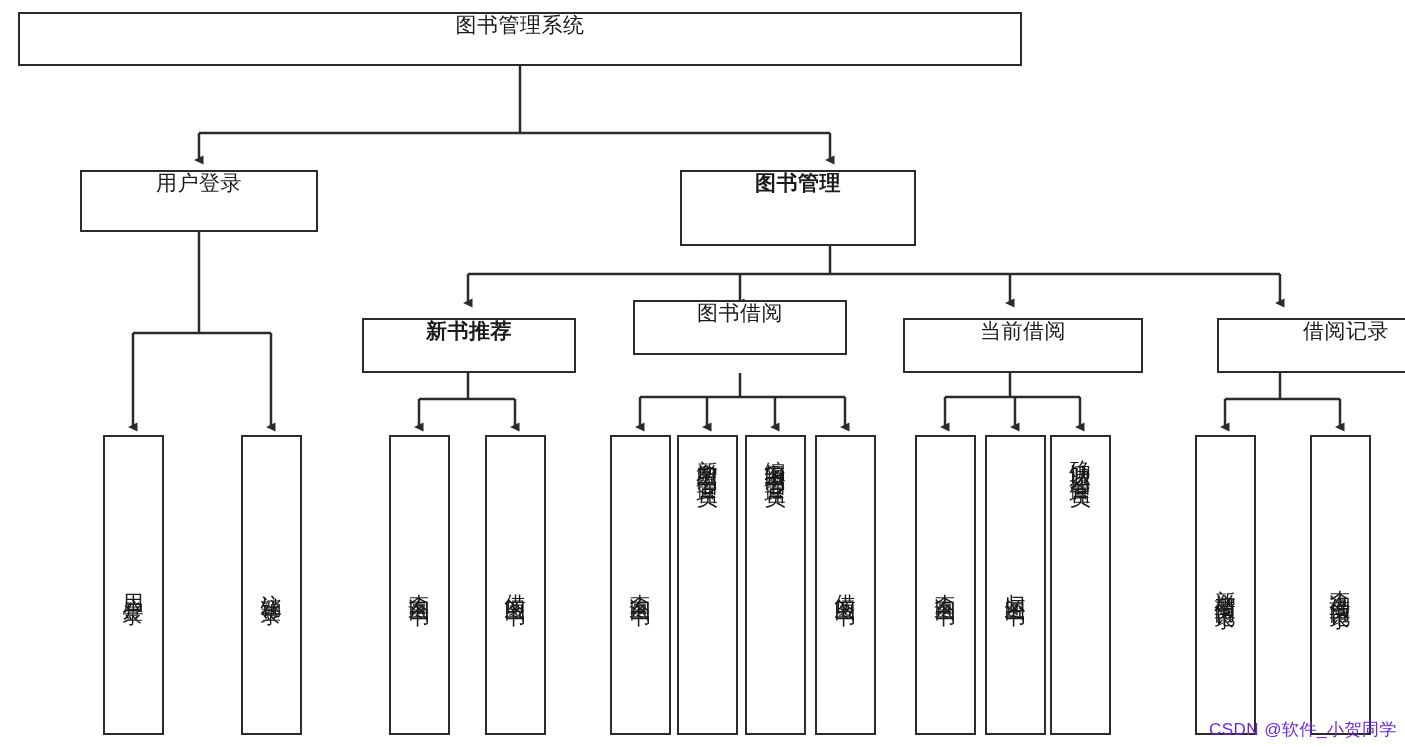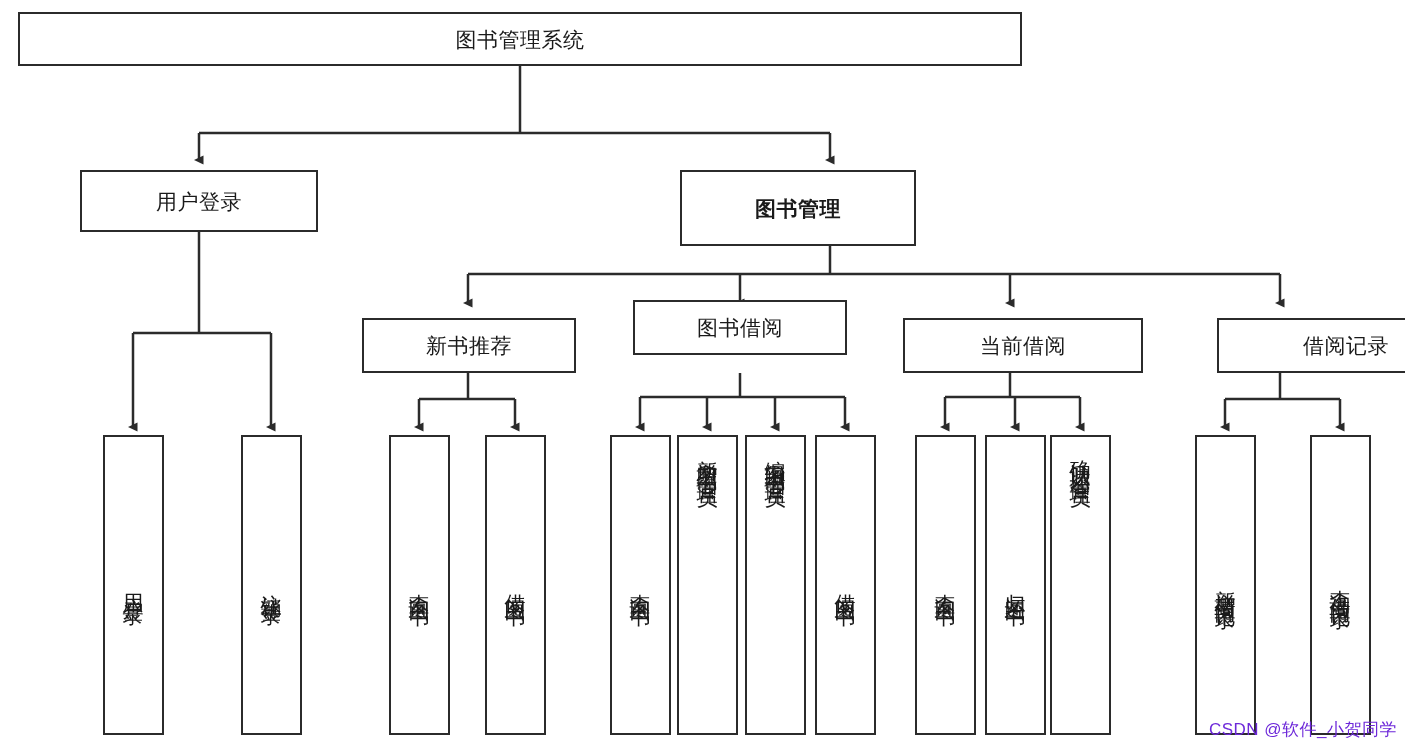--- a/index.html
+++ b/index.html
@@ -23,21 +23,21 @@
     top: 0;
     width: 1405px;
     height: 747px;
   }
   .node {
     position: absolute;
     box-sizing: border-box;
     border: 2.5px solid #2b2b2b;
     background: #ffffff;
     display: flex;
-    align-items: center;
+    align-items: flex-start;
     justify-content: center;
     color: #1a1a1a;
   }
   .node .label {
     display: block;
     text-align: center;
     line-height: 1.0;
     letter-spacing: 0.5px;
   }
   
@@ -138,21 +138,21 @@
     <span class="label">图书管理系统</span>
   </div>
 
   <div class="node h" style="left:80px; top:170px; width:238px; height:62px;">
     <span class="label">用户登录</span>
   </div>
   <div class="node h" style="left:680px; top:170px; width:236px; height:76px;font-weight:bold;">
     <span class="label">图书管理</span>
   </div>
 
-  <div class="node h" style="left:362px; top:318px; width:214px; height:55px;">
+  <div class="node h" style="left:362px; top:318px; width:214px; height:55px;font-weight:bold;">
     <span class="label">新书推荐</span>
   </div>
   <div class="node h" style="left:633px; top:300px; width:214px; height:55px;">
     <span class="label">图书借阅</span>
   </div>
   <div class="node h" style="left:903px; top:318px; width:240px; height:55px;">
     <span class="label">当前借阅</span>
   </div>
   <div class="node h" style="left:1173px; top:318px; width:258px; height:55px;margin-left:44px;">
     <span class="label">借阅记录</span>

